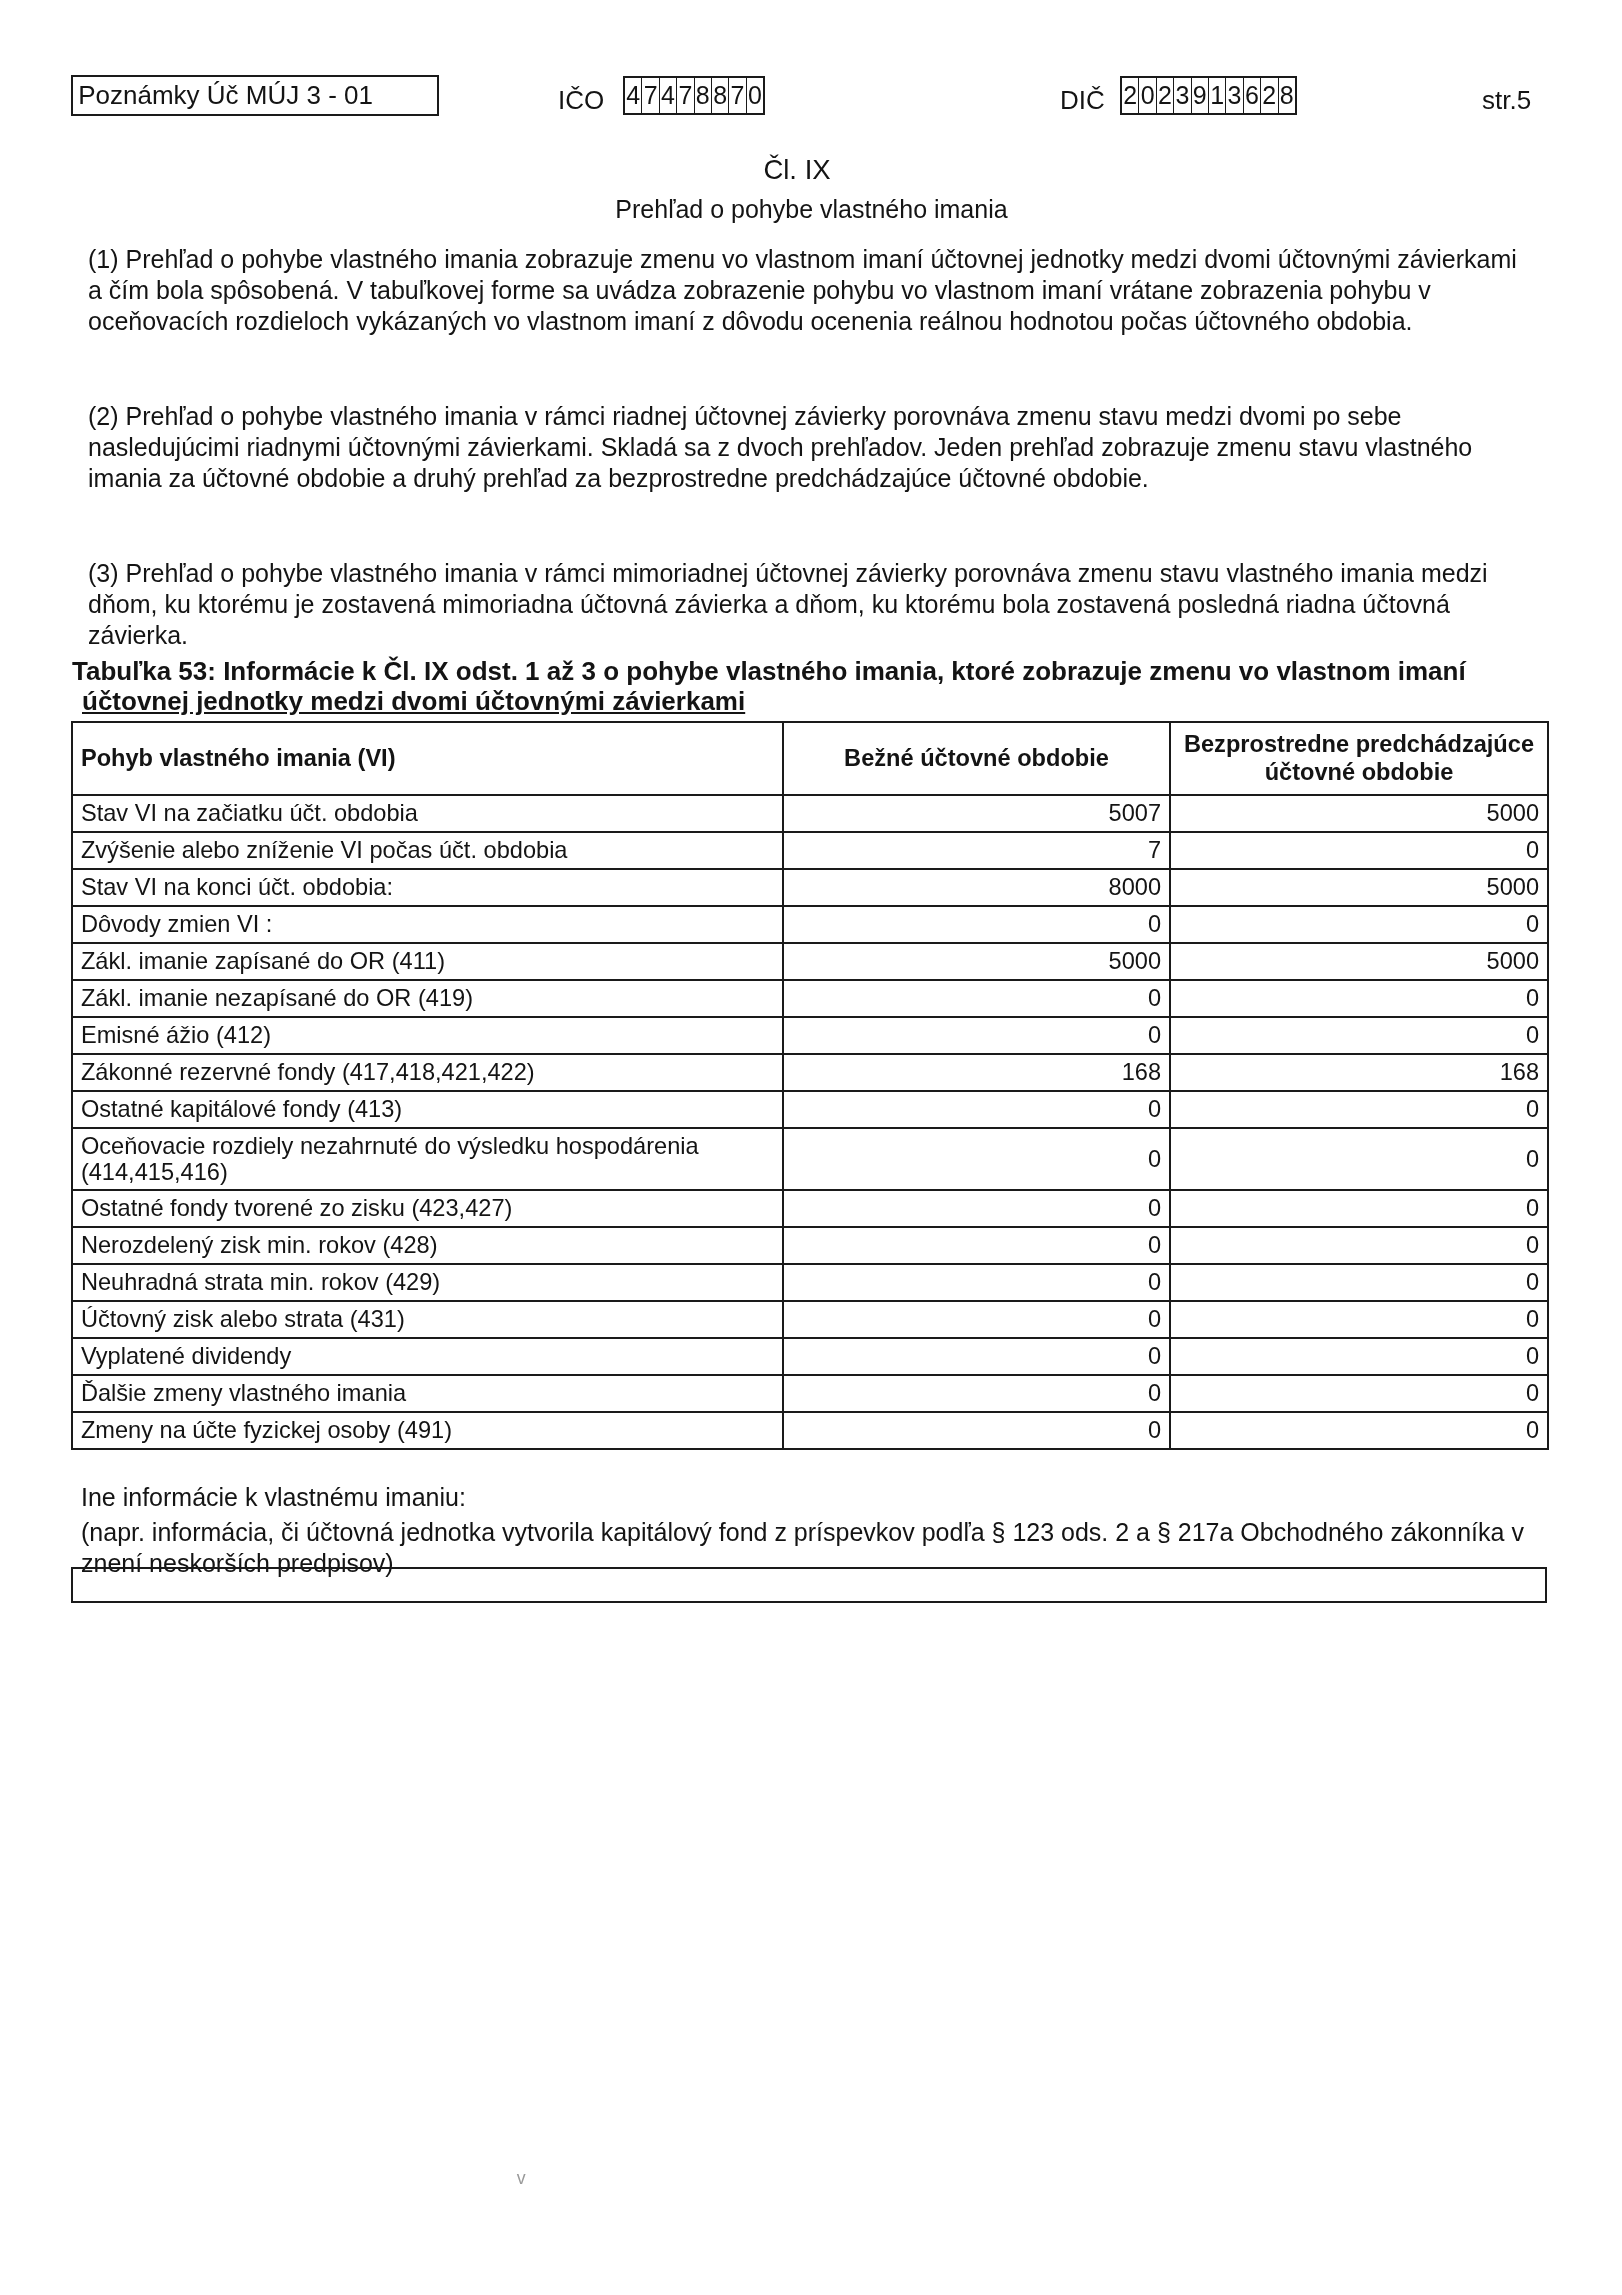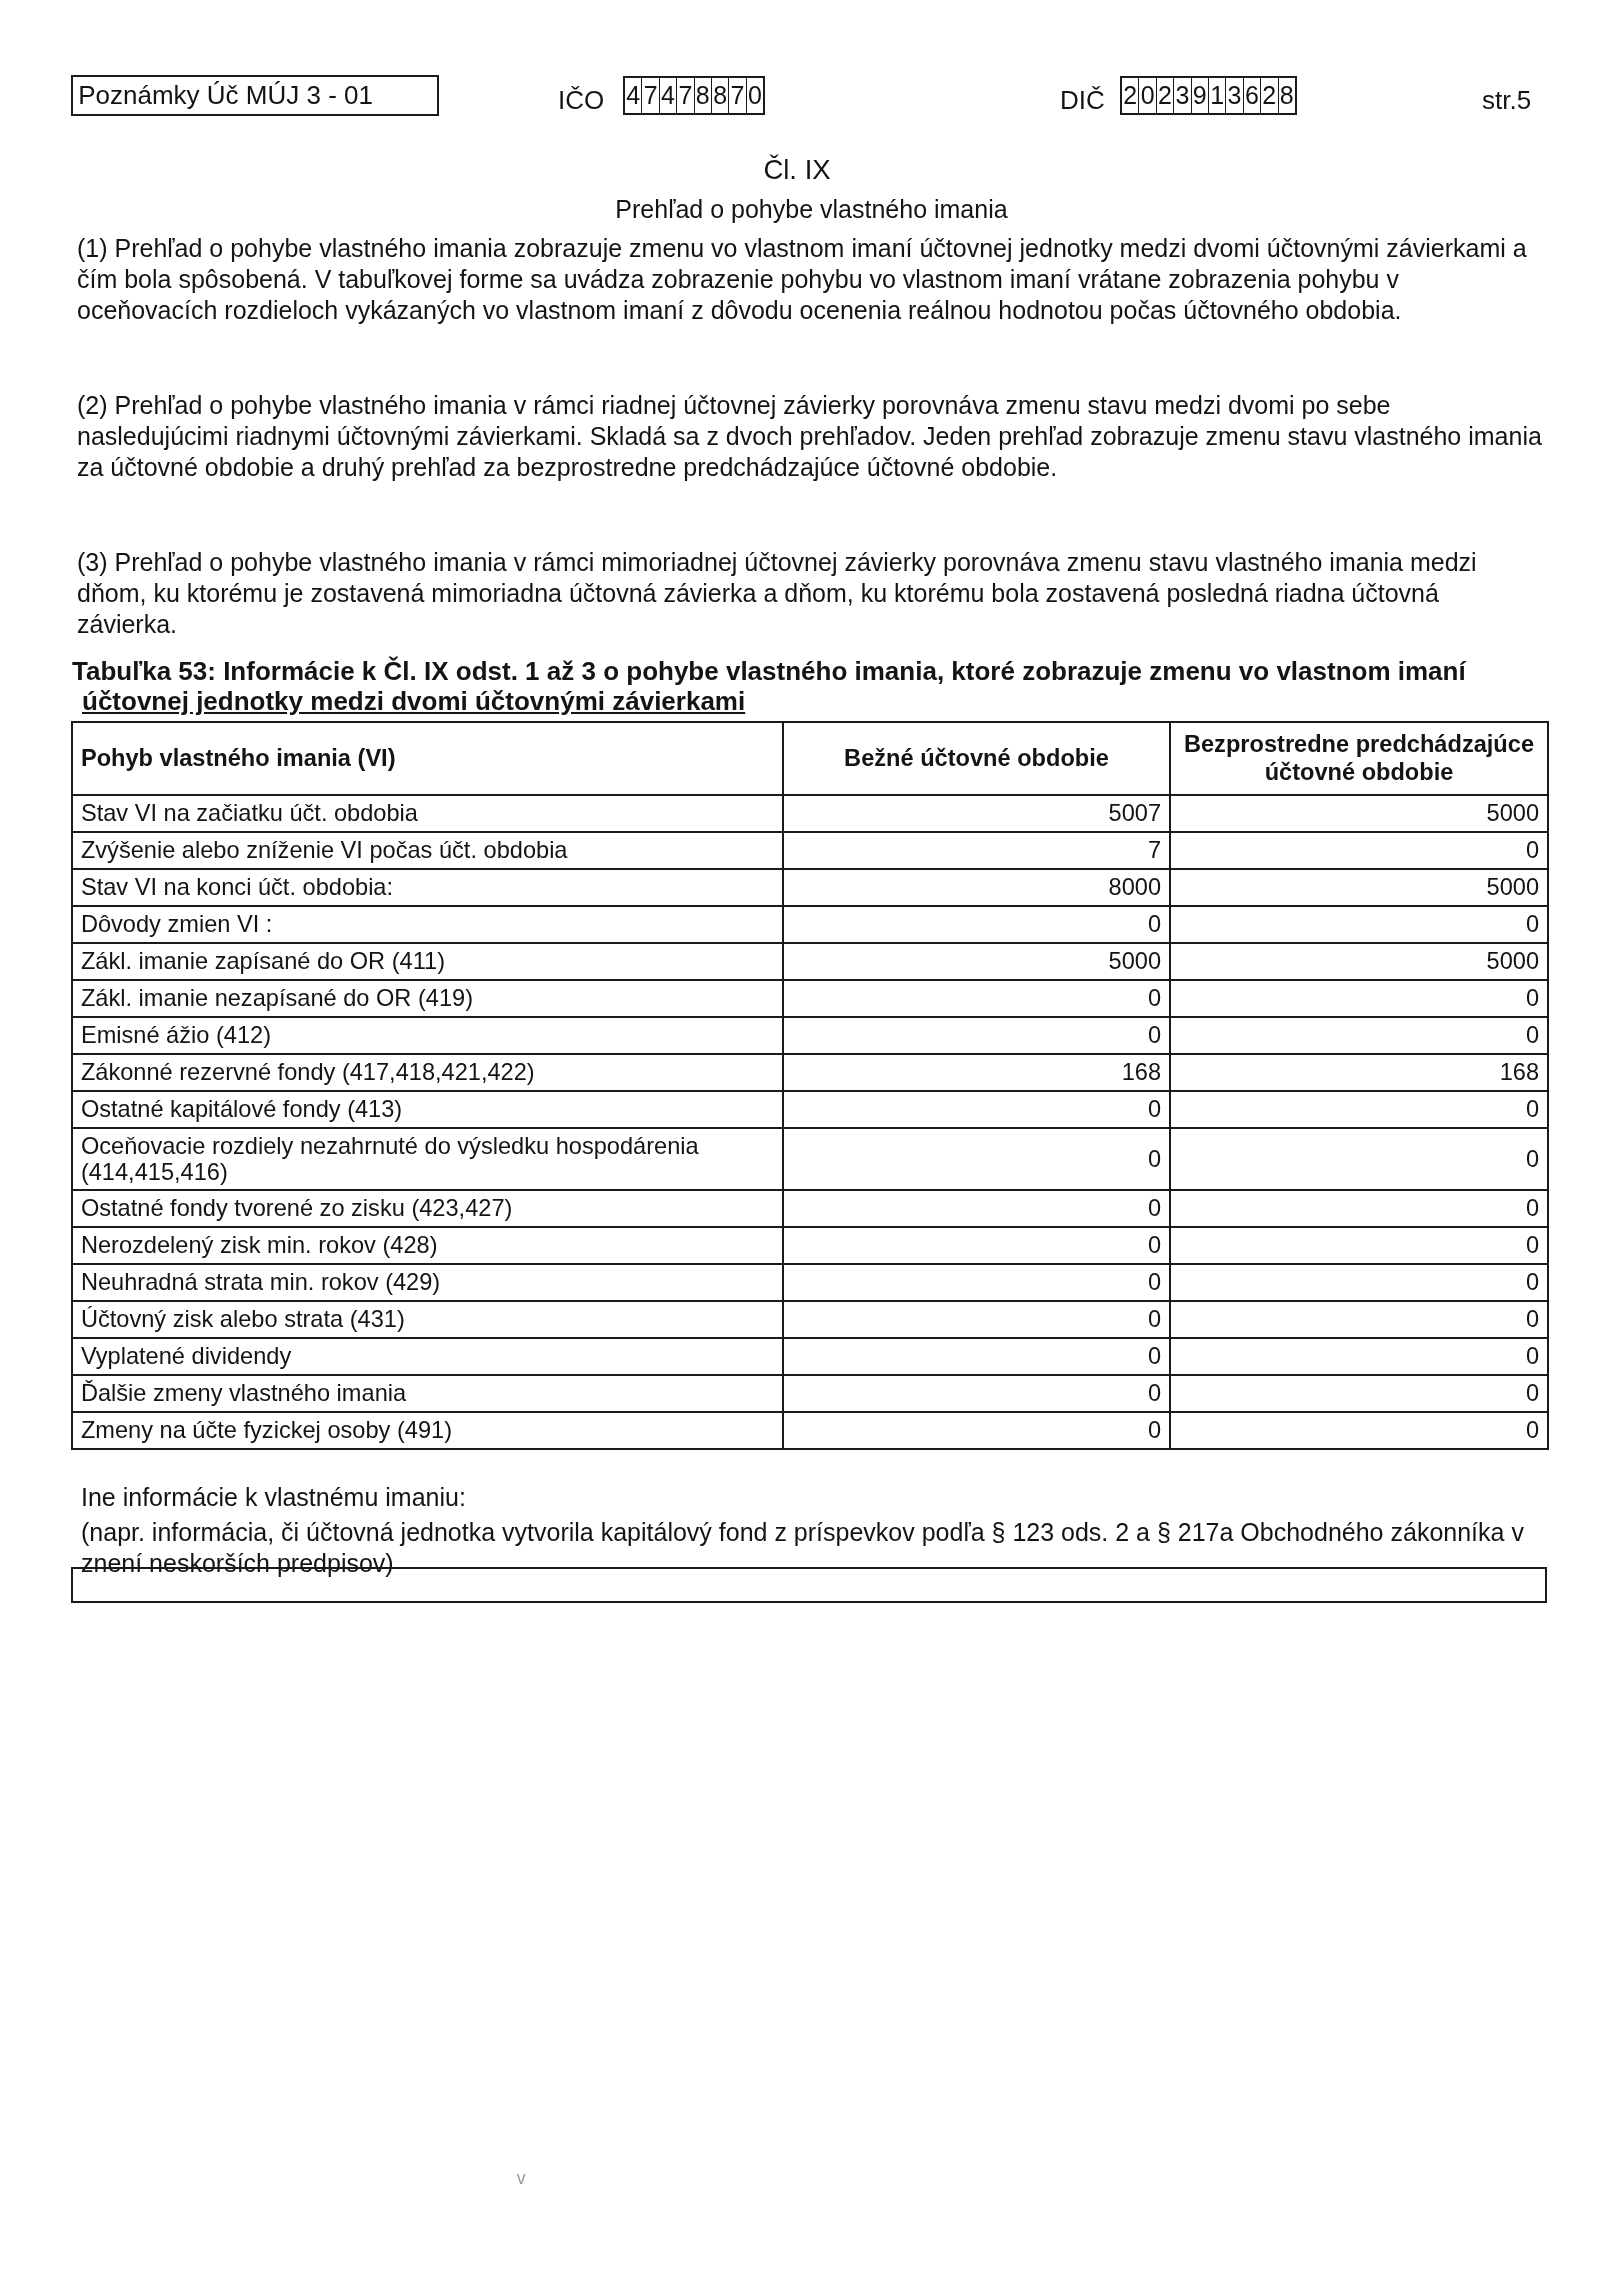--- a/index.html
+++ b/index.html
@@ -38,21 +38,21 @@
     font-size: 27.5px; font-weight: normal; line-height: 33px; margin-top: 8px;
   }
   .subtitle {
     top: 194px; left: 0; width: 1623px; text-align: center;
     font-size: 25px; line-height: 30px;
   }
   .para {
     left: 77px; width: 1466px;
     font-size: 25px; line-height: 31px;
   }
-  .para p { margin: 0; }
+  .para p { margin: 11px; }
 
   .table-caption {
     left: 72px; top: 656px; width: 1479px;
     font-size: 26px; line-height: 30px; font-weight: bold;
   }
   .table-caption .u { text-decoration: underline; margin-left: 10px; }
 
   
   table.vi {
     position: absolute; left: 71px; top: 721px;

